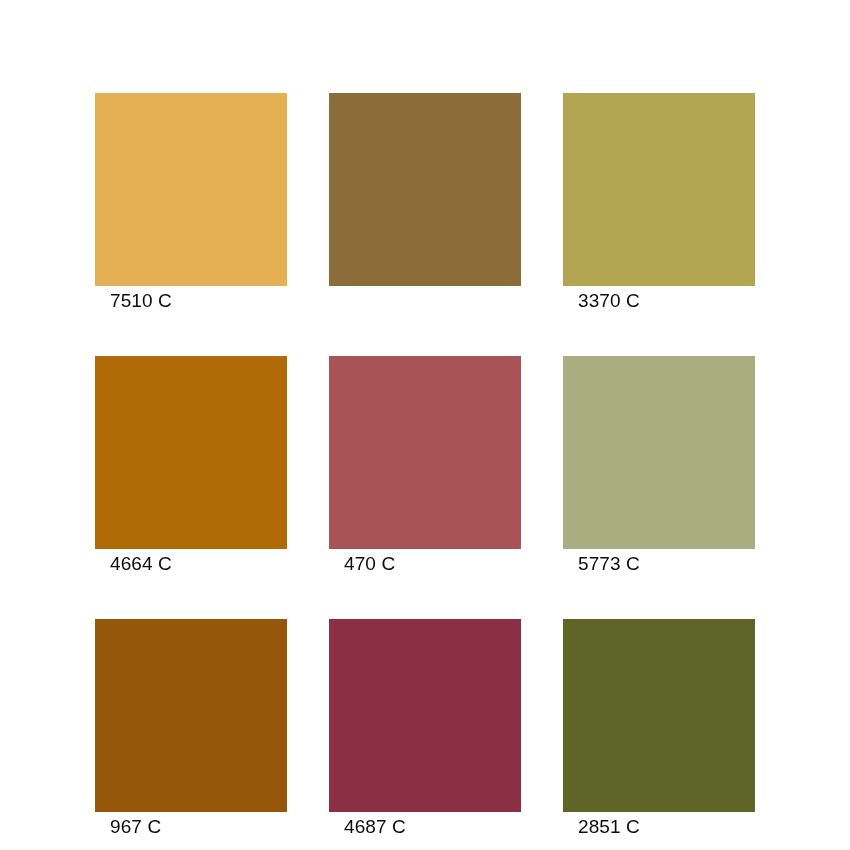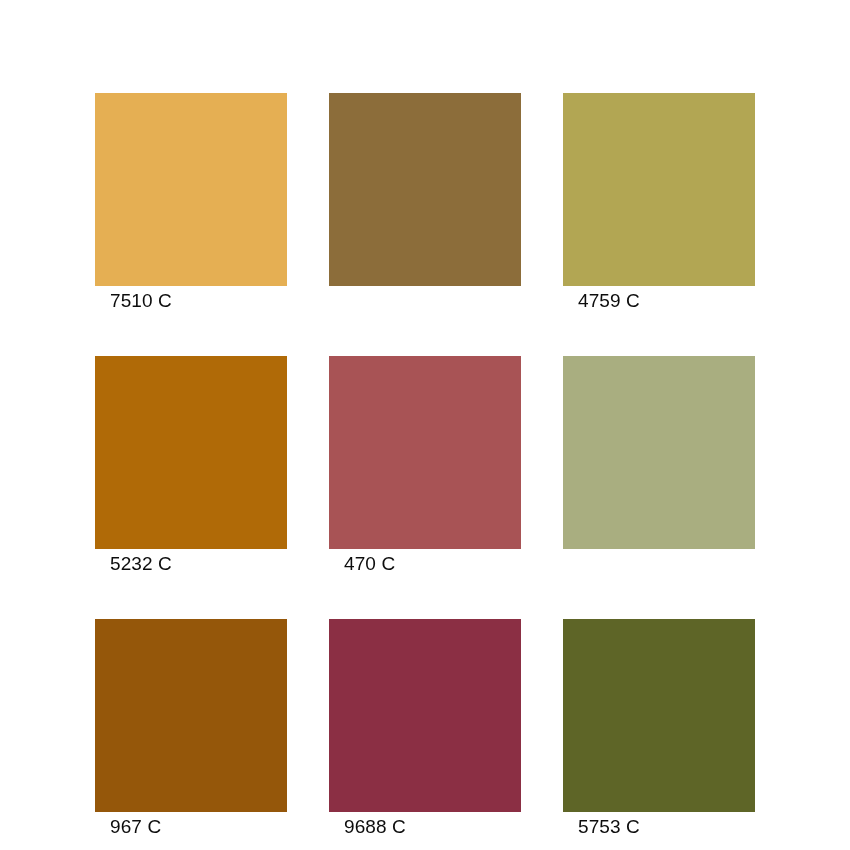--- a/index.html
+++ b/index.html
@@ -63,46 +63,47 @@
       <div class="swatch-chip" style="background: rgb(229, 175, 83);"></div>
       <div class="swatch-label" style="color: rgb(13, 13, 13);">7510 C</div>
     </div>
 
     <div class="swatch-cell">
       <div class="swatch-chip" style="background: rgb(140, 109, 58);"></div>
     </div>
 
     <div class="swatch-cell">
       <div class="swatch-chip" style="background: rgb(178, 166, 83);"></div>
-      <div class="swatch-label" style="color: rgb(13, 13, 13);">4759 C</div>
+      <div class="swatch-label" style="color: rgb(13, 13, 13);">3370 C</div>
     </div>
 
     <div class="swatch-cell">
       <div class="swatch-chip" style="background: rgb(176, 106, 7);"></div>
-      <div class="swatch-label" style="color: rgb(13, 13, 13);">5232 C</div>
+      <div class="swatch-label" style="color: rgb(13, 13, 13);">4664 C</div>
     </div>
 
     <div class="swatch-cell">
       <div class="swatch-chip" style="background: rgb(168, 83, 85);"></div>
       <div class="swatch-label" style="color: rgb(13, 13, 13);">470 C</div>
     </div>
 
     <div class="swatch-cell">
       <div class="swatch-chip" style="background: rgb(169, 174, 128);"></div>
+      <div class="swatch-label" style="color: rgb(13, 13, 13);">5773 C</div>
     </div>
 
     <div class="swatch-cell">
       <div class="swatch-chip" style="background: rgb(149, 87, 10);"></div>
       <div class="swatch-label" style="color: rgb(13, 13, 13);">967 C</div>
     </div>
 
     <div class="swatch-cell">
       <div class="swatch-chip" style="background: rgb(139, 47, 68);"></div>
-      <div class="swatch-label" style="color: rgb(13, 13, 13);">9688 C</div>
+      <div class="swatch-label" style="color: rgb(13, 13, 13);">4687 C</div>
     </div>
 
     <div class="swatch-cell">
       <div class="swatch-chip" style="background: rgb(94, 101, 39);"></div>
-      <div class="swatch-label" style="color: rgb(13, 13, 13);">5753 C</div>
+      <div class="swatch-label" style="color: rgb(13, 13, 13);">2851 C</div>
     </div>
 
   </div>
 </div>
 
 </body></html>

